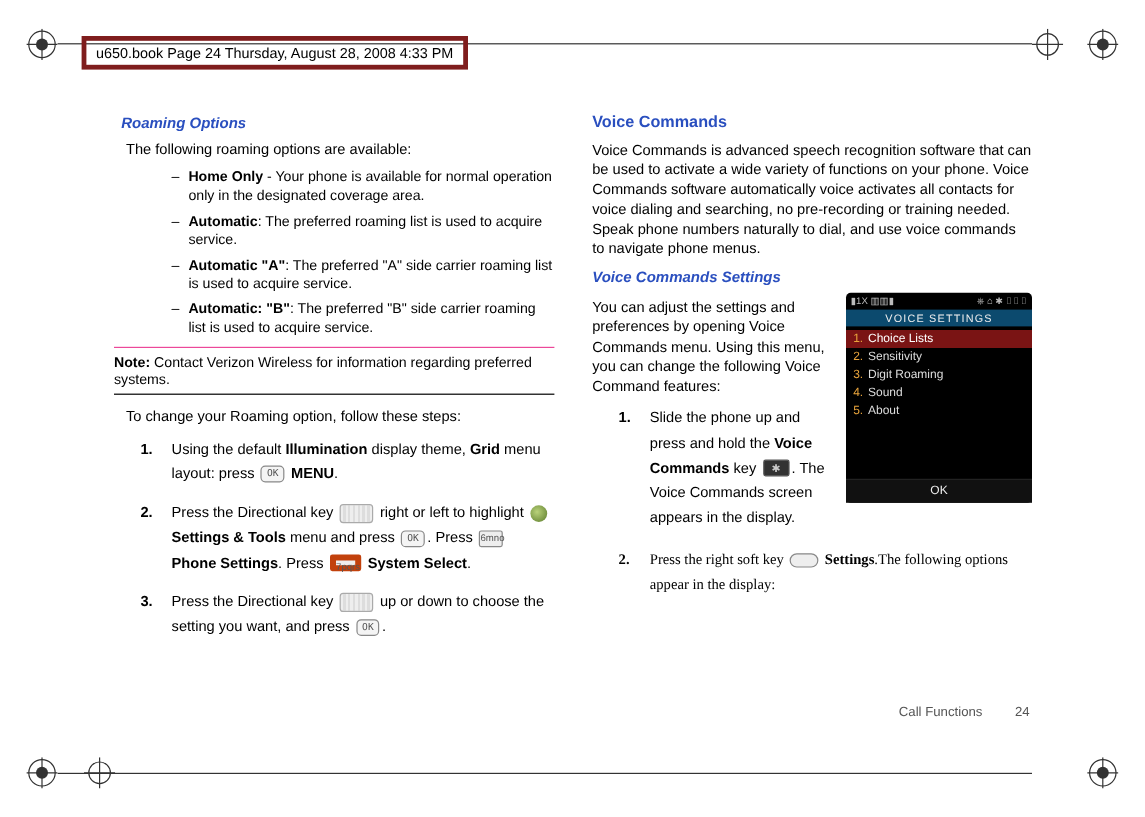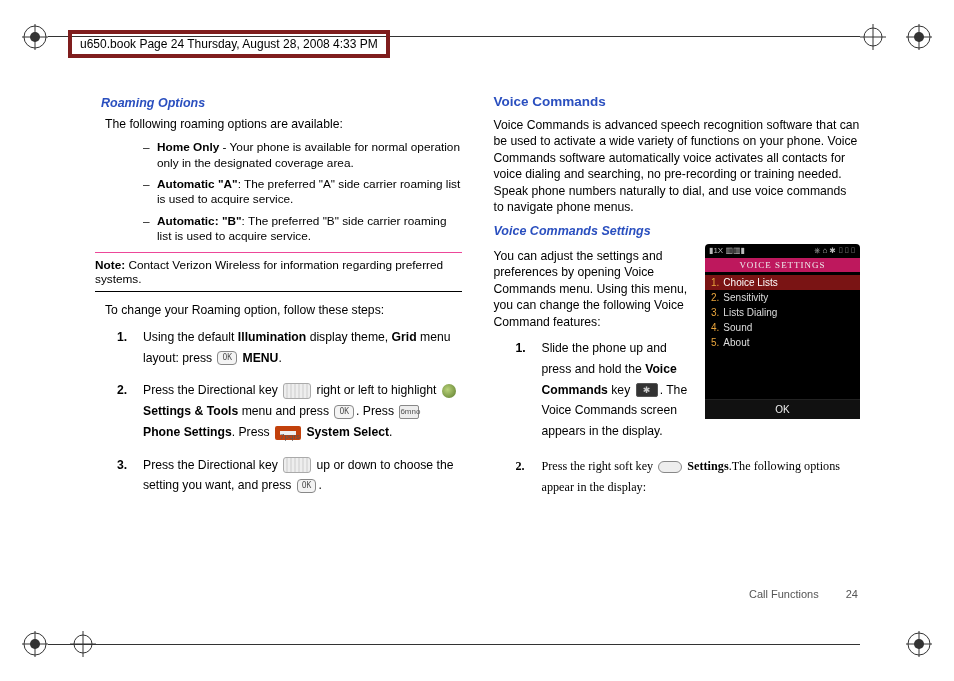--- a/index.html
+++ b/index.html
@@ -39,21 +39,21 @@
   .icon-menu6 { display: inline-block; vertical-align: middle; width: 20px; height: 14px; border: 1px solid #888; border-radius: 2px; font-size: 8px; line-height: 12px; text-align: center; background: #eee; color:#555; margin: 0 2px; }
   .icon-menu7 { display: inline-block; vertical-align: middle; width: 26px; height: 14px; border: 5px solid #c2410c; border-radius: 2px; font-size: 8px; line-height: 12px; text-align: center; background: #eee; color:#555; margin: 0 2px; }
   .icon-star { display: inline-block; vertical-align: middle; width: 22px; height: 14px; border: 1px solid #555; border-radius: 2px; font-size: 9px; line-height: 12px; text-align: center; background: #333; color:#ccc; margin: 0 2px; }
   .icon-softkey { display: inline-block; vertical-align: middle; width: 24px; height: 12px; border: 1px solid #888; border-radius: 6px; background: #eee; margin: 0 2px; }
 
   
   .vc-block { display: flex; gap: 16px; }
   .vc-text { flex: 1 1 auto; }
   .phone { width: 155px; height: 175px; background: #000; border-radius: 4px; color: #fff; font-family: Arial, sans-serif; position: relative; flex: 0 0 auto; }
   .ph-status { height: 14px; font-size: 8px; color: #bbb; padding: 2px 4px 0 4px; display:flex; justify-content:space-between; }
-  .ph-title { background: #be185d; font-size: 9px; letter-spacing: 1px; text-align: center; padding: 2px 0; color:#eee;font-family:Liberation Serif, serif; }
+  .ph-title { background: #0c4a6e; font-size: 9px; letter-spacing: 1px; text-align: center; padding: 2px 0; color:#eee; }
   .ph-list { padding: 3px 0 0 0; }
   .ph-item { font-size: 10px; padding: 2px 6px; color: #ddd; }
   .ph-item .num { color: #e8a43c; margin-right: 4px; }
   .ph-item.sel { background: #7a1414; color: #fff; }
   .ph-footer { position: absolute; bottom: 0; left:0; right:0; font-size: 10px; text-align: center; padding: 4px 0; color:#eee; border-top: 1px solid #222; background:#111; }
 
   .footer { position: absolute; right: 96px; top: 588px; font-size: 11px; color:#555; }
   .footer .pg { margin-left: 24px; }
 </style>
 </head>
@@ -101,20 +101,21 @@
 <div class="header-box">u650.book  Page 24  Thursday, August 28, 2008  4:33 PM</div>
 
 <div class="page">
   <div class="cols">
 
     <div class="col">
       <div class="hd-blue-italic">Roaming Options</div>
       <p class="body-indent">The following roaming options are available:</p>
       <ul class="dash-list">
         <li><b>Home Only</b><span> - Your phone is available for normal operation only in the designated coverage area.</span></li>
+        <li><b>Automatic</b><span>: The preferred roaming list is used to acquire service.</span></li>
         <li><b>Automatic "A"</b><span>: The preferred "A" side carrier roaming list is used to acquire service.</span></li>
         <li><b>Automatic: "B"</b><span>: The preferred "B" side carrier roaming list is used to acquire service.</span></li>
       </ul>
       <div class="note-wrap"><b>Note: </b><span>Contact Verizon Wireless for information regarding preferred systems.</span></div>
       <p class="body-indent">To change your Roaming option, follow these steps:</p>
       <ol class="ol">
         <li>
           <span>Using the default </span><b>Illumination</b><span> display theme, </span><b>Grid</b><span> menu layout: press </span><span class="icon-key">OK</span><span> </span><b>MENU</b><span>.</span>
         </li>
         <li>
@@ -142,21 +143,21 @@
         </div>
         <div class="phone">
           <div class="ph-status">
             <span>▮1X ▥▥▮</span>
             <span>⎈  ⌂  ✱  ▯▯▯</span>
           </div>
           <div class="ph-title">VOICE SETTINGS</div>
           <div class="ph-list">
             <div class="ph-item sel"><span class="num">1.</span><span>Choice Lists</span></div>
             <div class="ph-item"><span class="num">2.</span><span>Sensitivity</span></div>
-            <div class="ph-item"><span class="num">3.</span><span>Lists Dialing</span></div>
+            <div class="ph-item"><span class="num">3.</span><span>Digit Roaming</span></div>
             <div class="ph-item"><span class="num">4.</span><span>Sound</span></div>
             <div class="ph-item"><span class="num">5.</span><span>About</span></div>
           </div>
           <div class="ph-footer">OK</div>
         </div>
       </div>
 
       <ol class="ol" start="2" style="counter-reset: step 1; font-family: Liberation Serif, serif;">
         <li>
           <span>Press the right soft key </span><span class="icon-softkey"></span> <b>Settings</b><span>.The following options appear in the display:</span>

